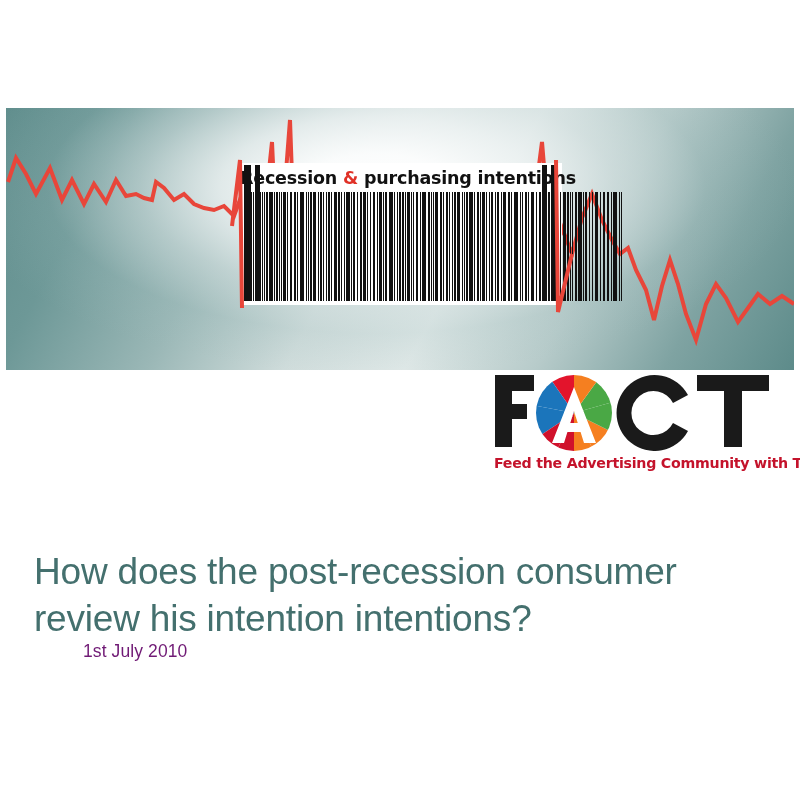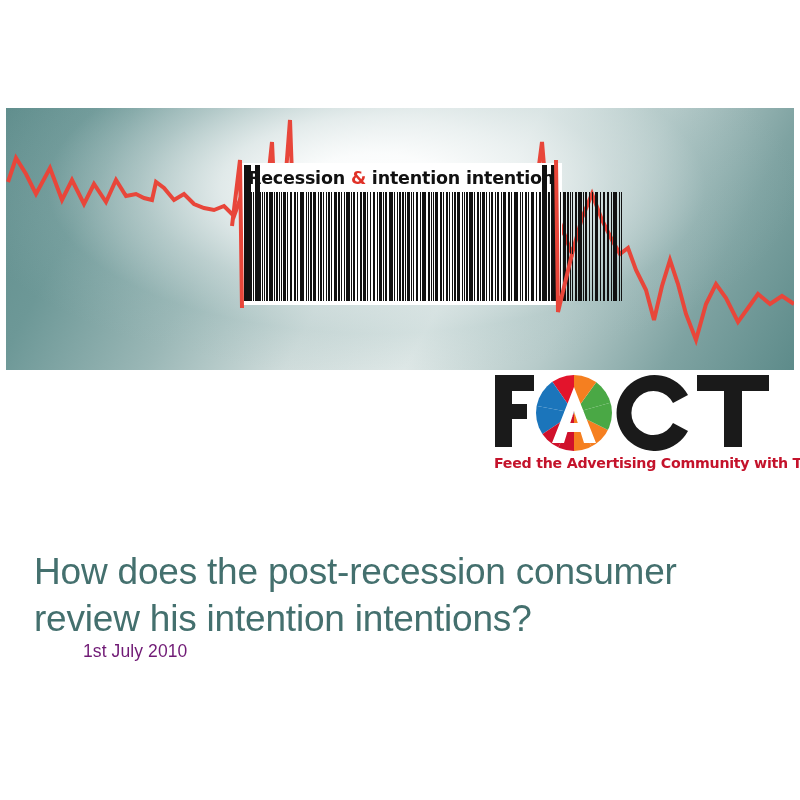--- a/index.html
+++ b/index.html
@@ -179,21 +179,21 @@
   </svg>
 
   <svg class="banner-svg" viewBox="0 0 788 262" preserveAspectRatio="none" style="z-index:5;">
     <polyline fill="none" stroke="#e8463a" stroke-width="4" stroke-linejoin="miter" points="226,118 234,52 236,200"></polyline>
     <polyline fill="none" stroke="#e8463a" stroke-width="4" stroke-linejoin="miter" points="550,52 552,204 566,146"></polyline>
   </svg>
 </div>
 
 <div class="barcode-wrap">
   <div class="barcode-label">
-    <span>Recession </span><span class="amp">&amp;</span><span> intention intention</span>
+    <span>Recession </span><span class="amp">&amp;</span><span> purchasing intentions</span>
   </div>
   <div class="guard left"></div>
   <div class="guard left2"></div>
   <div class="guard right"></div>
   <div class="guard right2"></div>
   <div class="bars" id="bars">
       <div class="bar" style="flex: 0 0 1px; background: rgb(17, 17, 17);"></div>
       <div class="gap" style="flex: 0 0 2px;"></div>
       <div class="bar" style="flex: 0 0 1px; background: rgb(17, 17, 17);"></div>
       <div class="gap" style="flex: 0 0 2px;"></div>

